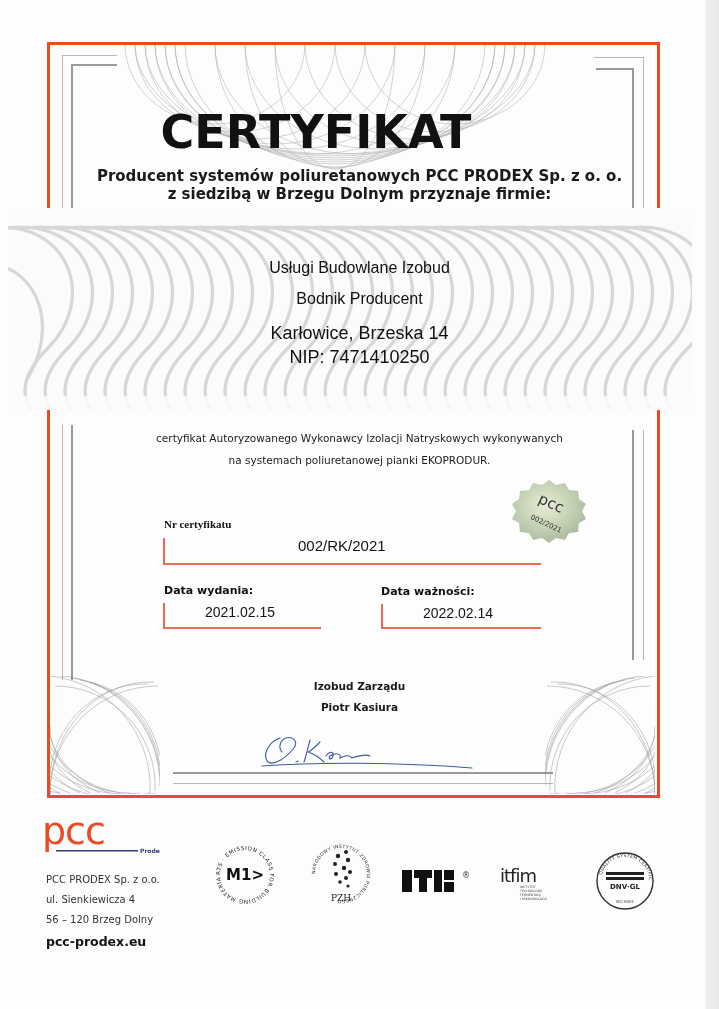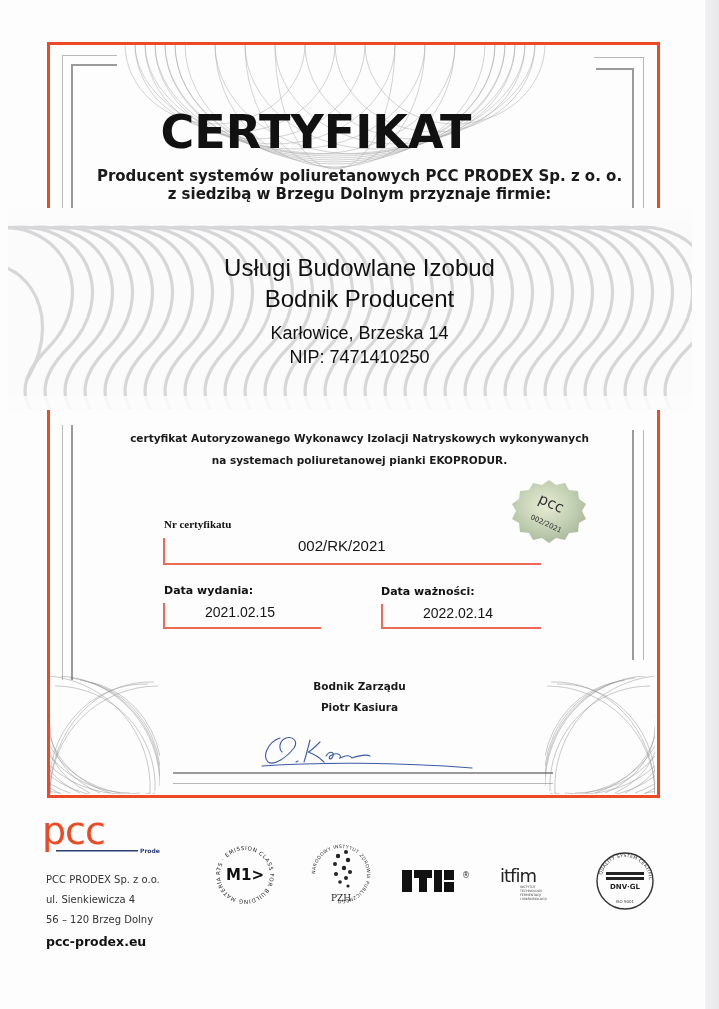--- a/index.html
+++ b/index.html
@@ -18,23 +18,23 @@
     position: absolute; left: 0; width: 632px; top: 104px; text-align: center;
     font-family: "DejaVu Sans", sans-serif; font-weight: bold; font-size: 46px; letter-spacing: 0px;
     color: #111; line-height: 56px;
   }
   .subtitle {
     position: absolute; left: 0; width: 719px; text-align: center;
     font-weight: bold; font-size: 15px; color: #1a1a1a;
   }
   .wave-band { position: absolute; left: 8px; top: 208px; width: 684px; height: 202px; overflow: hidden; background: #fbfbfb; }
   .company { position: absolute; left: 0; width: 719px; text-align: center; font-family: "Liberation Sans", sans-serif; color: #111; }
-  .company.name { font-size: 24px; line-height: 29px; }
+  .company.name { font-size: 16px; line-height: 29px; }
   .company.addr { font-size: 18px; line-height: 23px; }
-  .desc { position: absolute; left: 0; width: 719px; text-align: center; font-weight: bold; font-size: 10.5px; color: #1a1a1a; line-height: 22px; }
+  .desc { position: absolute; left: 0; width: 719px; text-align: center; font-weight: normal; font-size: 10.5px; color: #1a1a1a; line-height: 22px; }
   .field-label { position: absolute; font-weight: bold; font-size: 11px; color: #111; }
   .field-value { position: absolute; font-family: "Liberation Sans", sans-serif; font-size: 14px; color: #141414; }
   .bracket { position: absolute; border-left: 2px solid #ec6a55; border-bottom: 2px solid #ec6a55; }
   .seal { position: absolute; left: 510px; top: 478px; width: 78px; height: 66px; }
   .sign-text { position: absolute; left: 0; width: 719px; text-align: center; font-weight: bold; font-size: 10.5px; color: #1a1a1a; }
   .footer-logo { position: absolute; left: 42px; top: 816px; }
   .footer-line { position: absolute; font-size: 10px; color: #333; left: 46px; }
   .footer-web { position: absolute; left: 46px; top: 934px; font-weight: bold; font-size: 12.5px; color: #111; }
   .cert-logo { position: absolute; }
 </style>
@@ -213,21 +213,21 @@
 <div class="field-value" style="left:298px; top:537px; font-size:15px;text-align:center;">002/RK/2021</div>
 
 <div class="field-label" style="left:164px; top:584px;">Data wydania:</div>
 <div class="bracket" style="left:163px; top:603px; width:156px; height:24px;"></div>
 <div class="field-value" style="left:205px; top:604px;">2021.02.15</div>
 
 <div class="field-label" style="left:381px; top:585px;">Data ważności:</div>
 <div class="bracket" style="left:381px; top:604px; width:158px; height:23px;"></div>
 <div class="field-value" style="left:423px; top:605px;">2022.02.14</div>
 
-<div class="sign-text" style="top:680px;">Bodnik Zarządu</div>
+<div class="sign-text" style="top:680px;">Izobud Zarządu</div>
 <div class="sign-text" style="top:701px;">Piotr Kasiura</div>
 <svg style="position:absolute; left:258px; top:728px;" width="220" height="44" viewBox="0 0 220 44">
   <g fill="none" stroke="#3b5aa8" stroke-width="1.1" stroke-linecap="round">
     <path d="M22 10 C 10 14, 4 28, 10 34 C 16 38, 28 30, 36 20 C 40 14, 36 8, 28 10 C 22 12, 20 20, 24 24"></path>
     <path d="M38 34 L 40 33"></path>
     <path d="M52 12 C 50 20, 48 28, 46 34"></path>
     <path d="M62 14 C 56 20, 52 24, 50 24 C 56 26, 62 30, 66 34"></path>
     <path d="M68 28 C 72 22, 78 24, 74 30 C 72 32, 70 30, 72 28 C 78 24, 84 26, 82 30 C 86 28, 92 26, 94 30 C 100 28, 108 26, 112 28"></path>
     <path d="M4 38 C 60 34, 140 34, 214 40"></path>
   </g>

